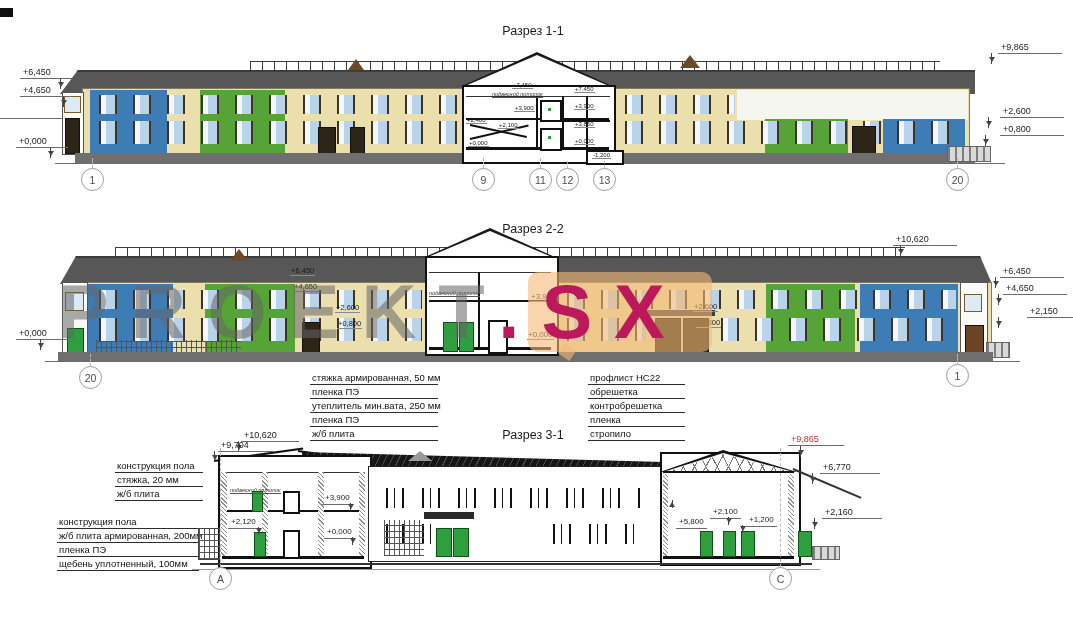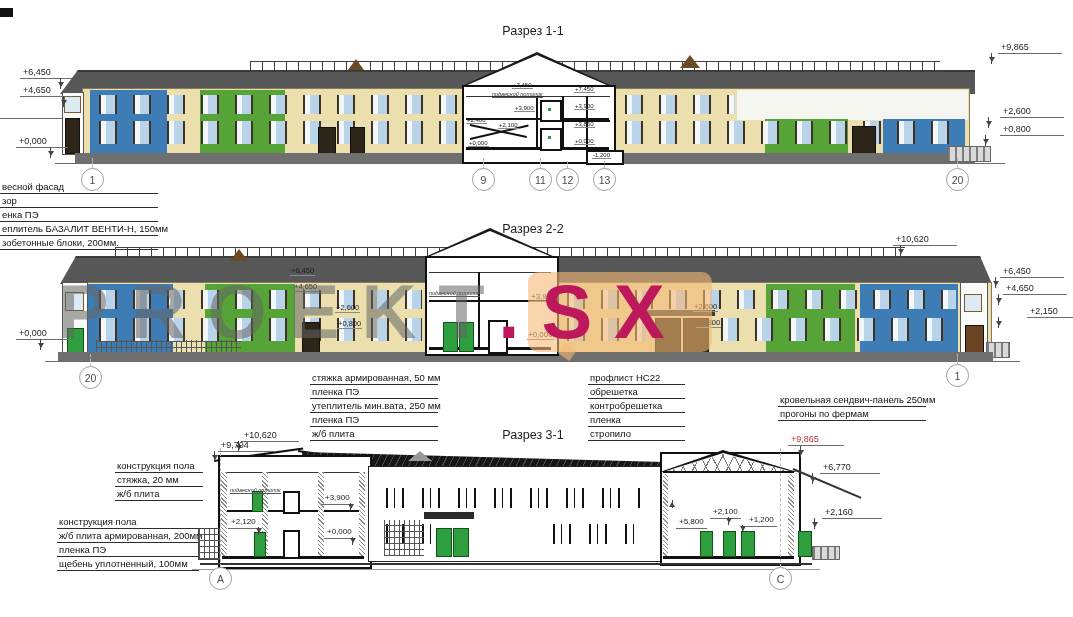--- a/index.html
+++ b/index.html
@@ -127,27 +127,20 @@
   <div class="vdash" style="left:567px;top:161px;height:7px"></div>
   <div class="vdash" style="left:604px;top:161px;height:7px"></div>
   <div class="vdash" style="left:957px;top:158px;height:10px"></div>
   <div class="axis" style="left:81px;top:168px">1</div>
   <div class="axis" style="left:472px;top:168px">9</div>
   <div class="axis" style="left:529px;top:168px">11</div>
   <div class="axis" style="left:556px;top:168px">12</div>
   <div class="axis" style="left:593px;top:168px">13</div>
   <div class="axis" style="left:946px;top:168px">20</div>
 
-  <div class="leg" style="left:0px;top:181px;width:158px">
-    <div>весной фасад</div>
-    <div>зор</div>
-    <div>енка ПЭ</div>
-    <div>еплитель БАЗАЛИТ ВЕНТИ-Н, 150мм</div>
-    <div>зобетонные блоки, 200мм.</div>
-  </div>
 
   <div class="ttl" style="left:468px;top:222px">Разрез 2-2</div>
 
   <div class="roof" style="left:60px;top:256px;width:932px;height:26px;clip-path:polygon(16px 0,calc(100% - 12px) 0,100% 100%,0 100%)"></div>
   <div class="rail" style="left:115px;top:247px;width:790px"></div>
   <div class="tri" style="left:230px;top:249px;border-left:9px solid transparent;border-right:9px solid transparent;border-bottom:12px solid #6b4a2a"></div>
 
   <div class="panel" style="left:63px;top:282px;width:927px;height:70px;background:#EBDFAE;border:1px solid #857b5a"></div>
   <div class="panel" style="left:87px;top:284px;width:86px;height:68px;background:#3E7CB5"></div>
   <div class="panel" style="left:205px;top:284px;width:90px;height:68px;background:#56A437"></div>
@@ -229,24 +222,20 @@
     <div>утеплитель мин.вата, 250 мм</div>
     <div>пленка ПЭ</div>
     <div>ж/б плита</div>
   </div>
   <div class="leg" style="left:588px;top:372px;width:97px">
     <div>профлист НС22</div>
     <div>обрешетка</div>
     <div>контробрешетка</div>
     <div>пленка</div>
     <div>стропило</div>
-  </div>
-  <div class="leg" style="left:778px;top:394px;width:148px">
-    <div>кровельная сендвич-панель 250мм</div>
-    <div>прогоны по фермам</div>
   </div>
   <div class="leg" style="left:115px;top:460px;width:88px">
     <div>конструкция пола</div>
     <div>стяжка, 20 мм</div>
     <div>ж/б плита</div>
   </div>
   <div class="leg" style="left:57px;top:516px;width:142px">
     <div>конструкция пола</div>
     <div>ж/б плита армированная, 200мм</div>
     <div>пленка ПЭ</div>

